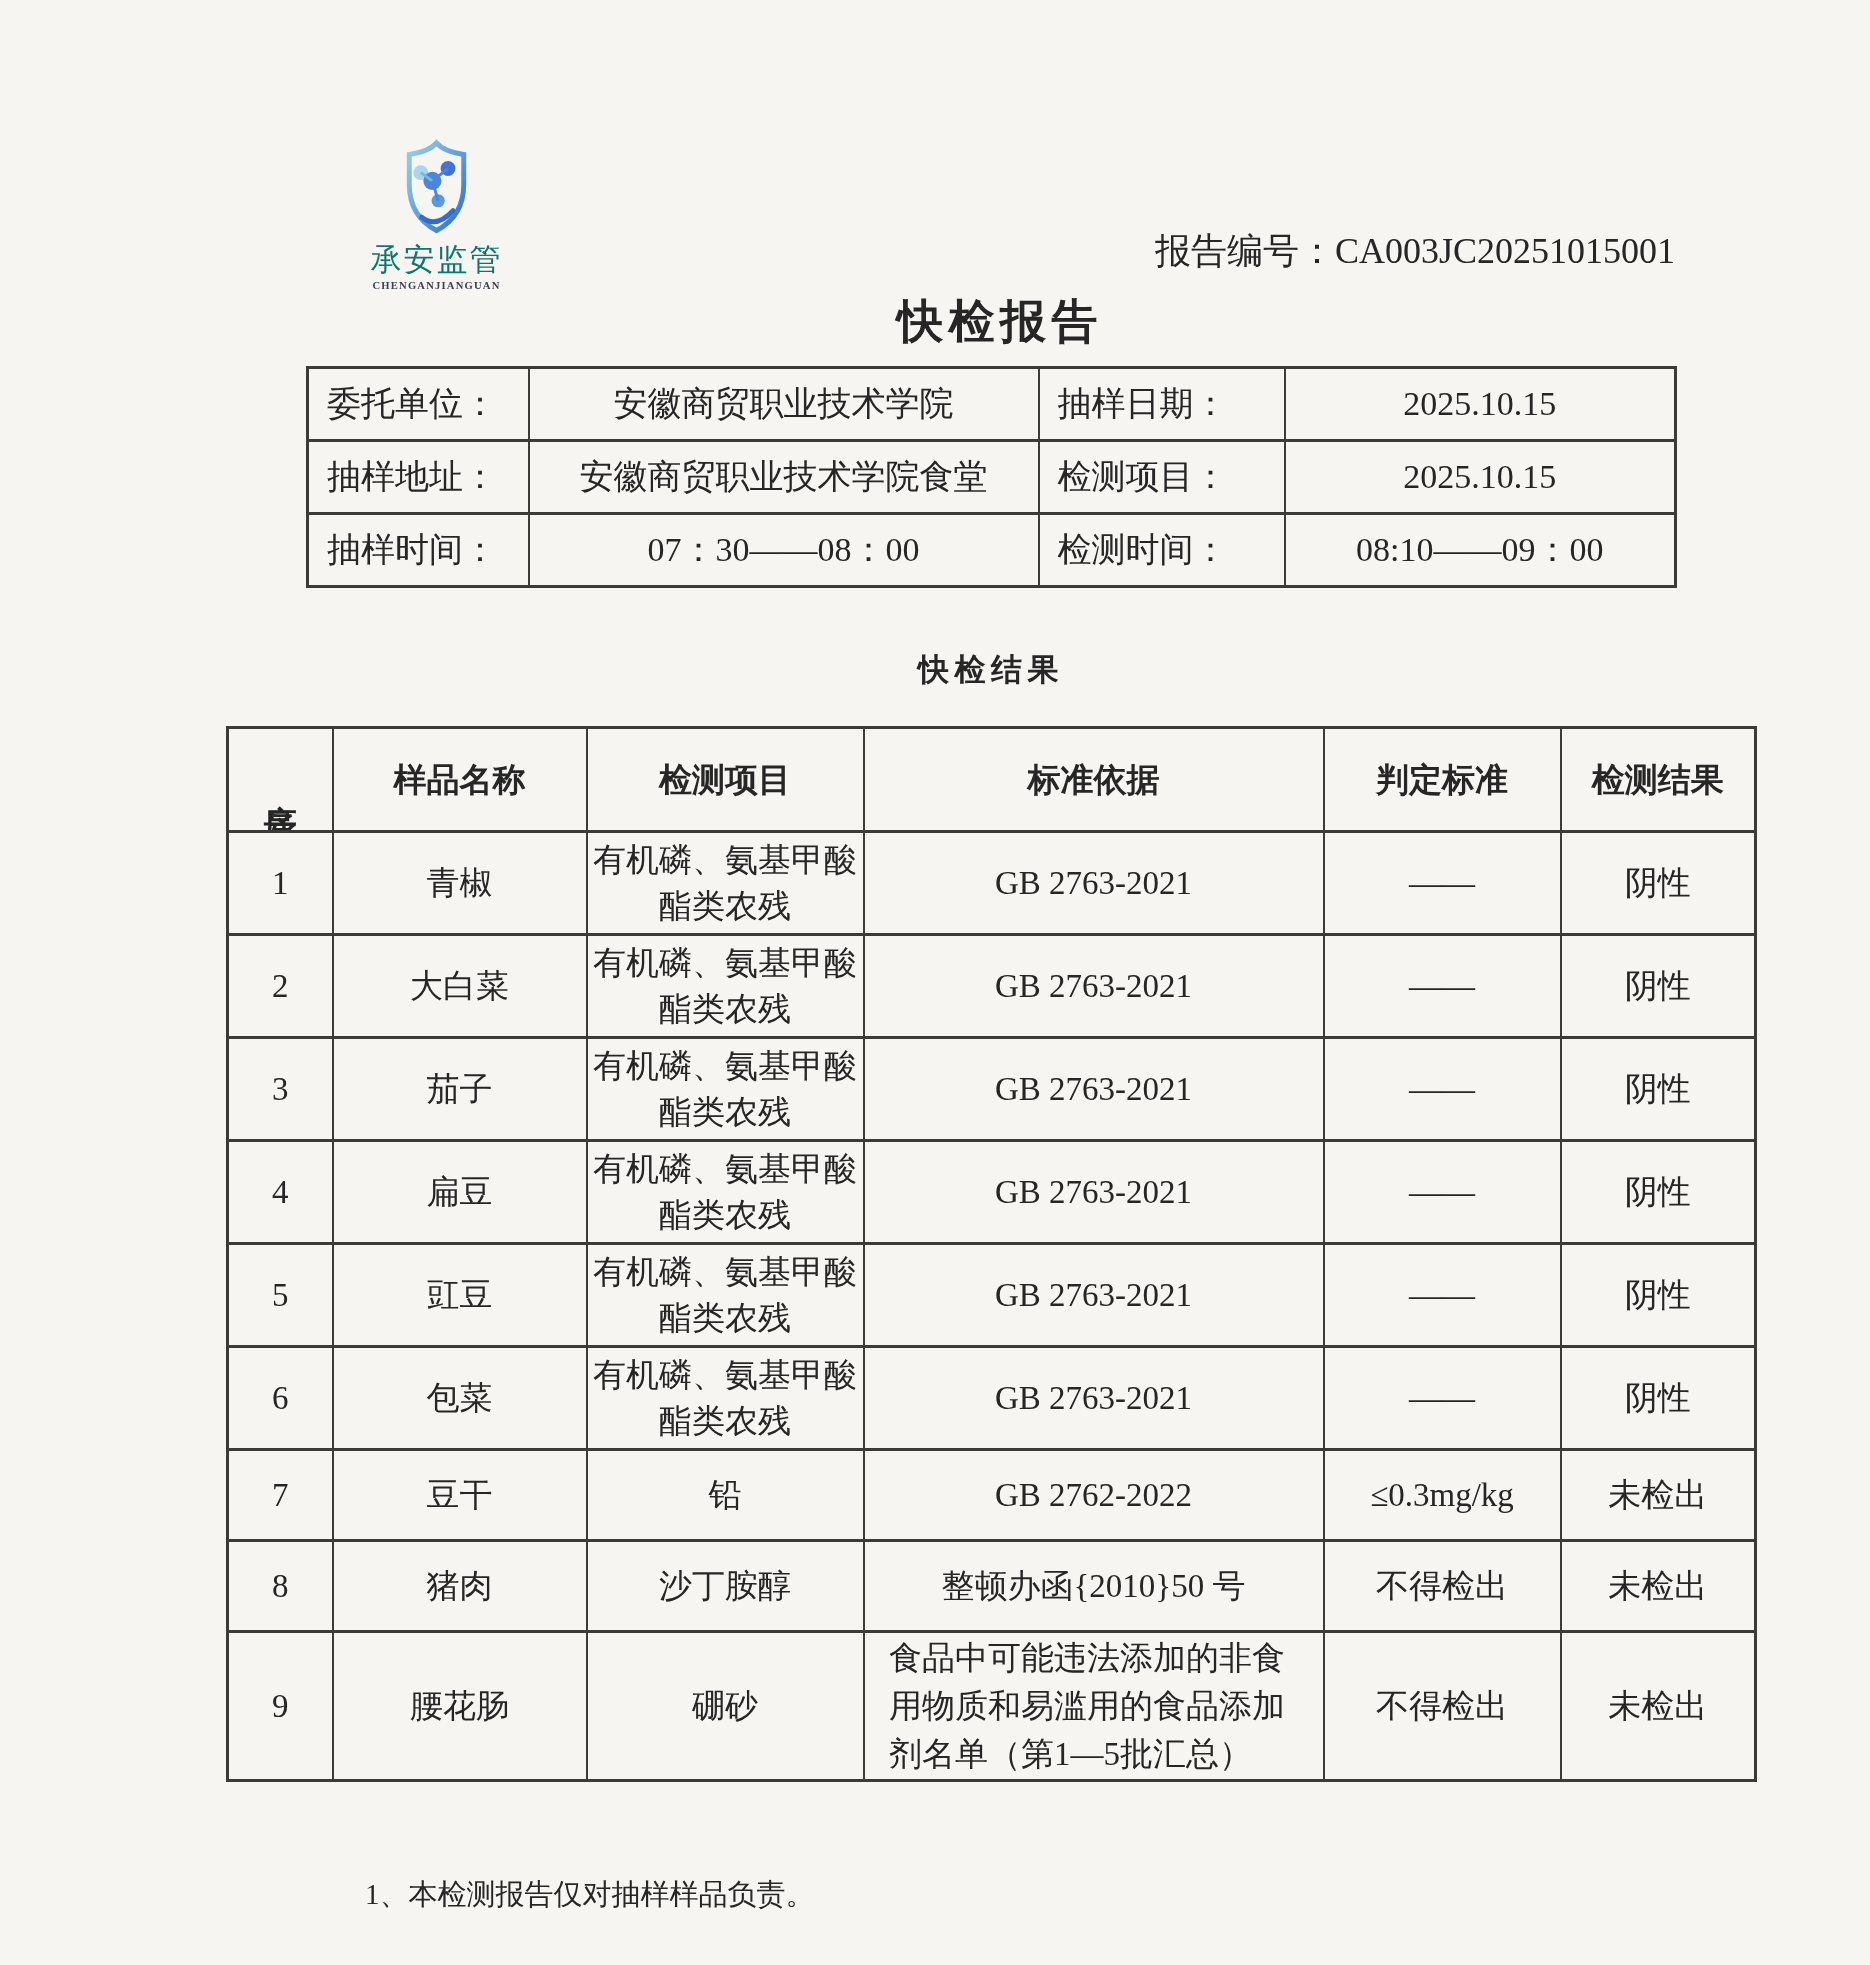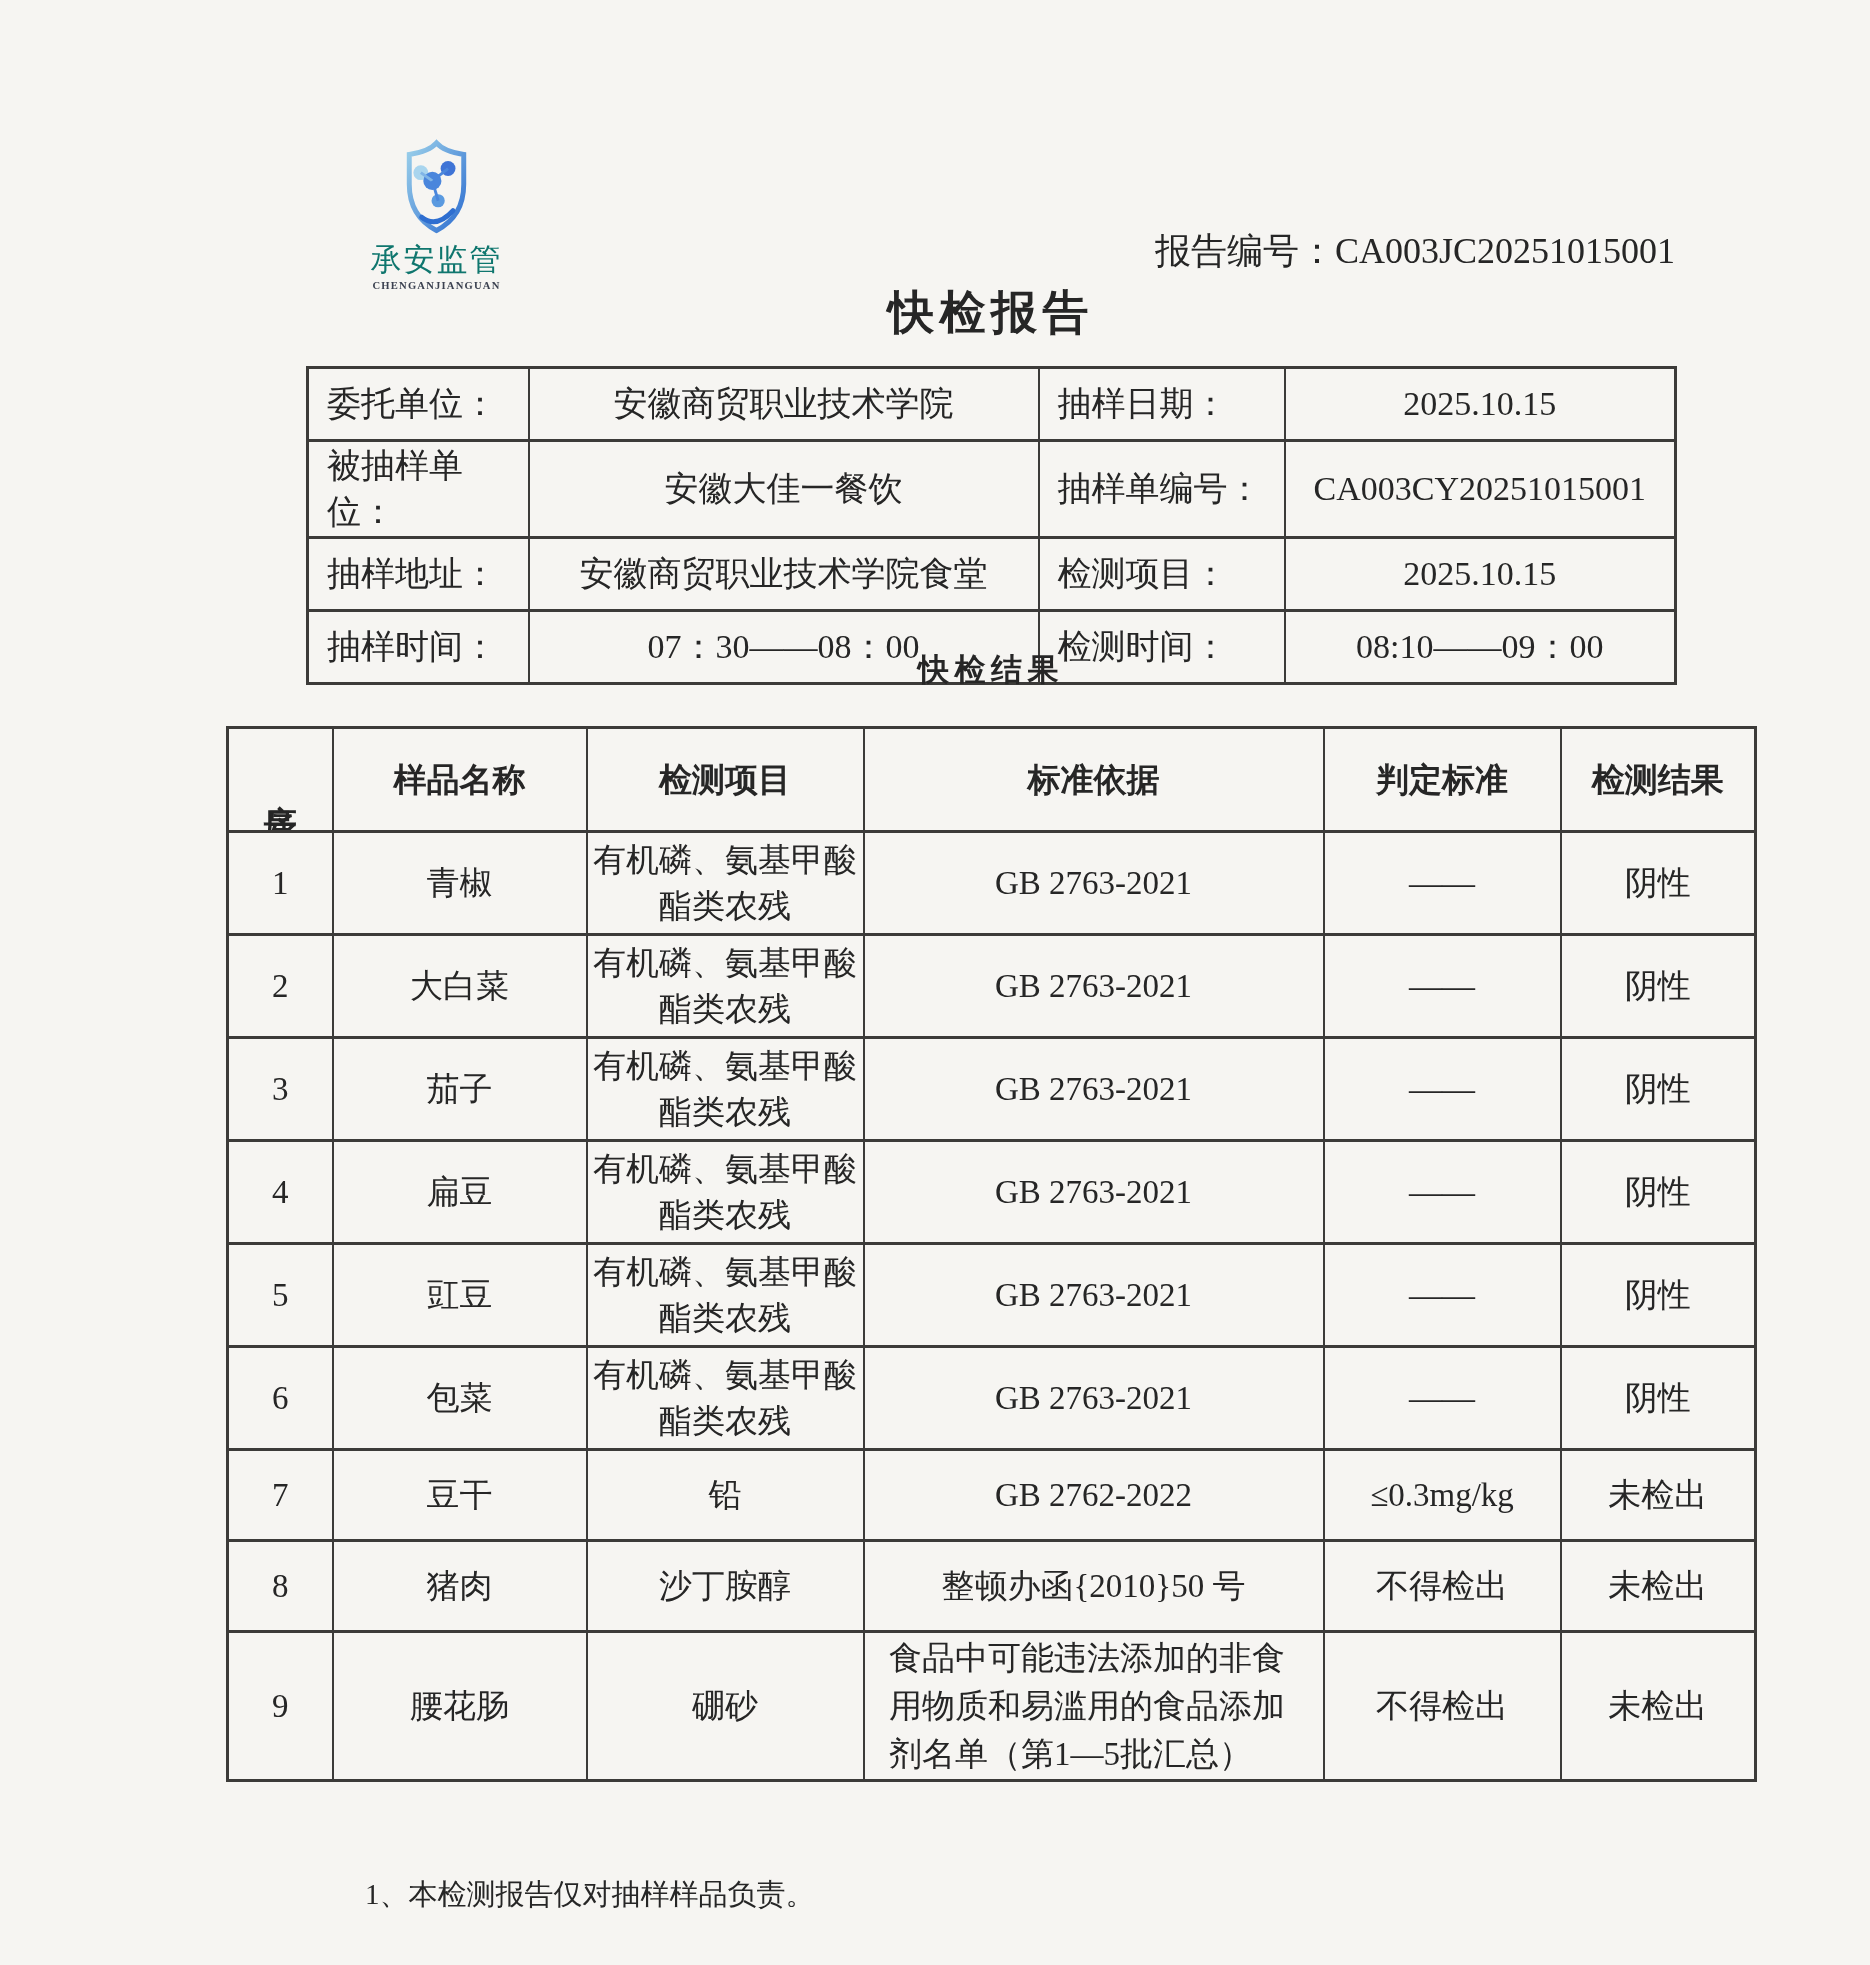--- a/index.html
+++ b/index.html
@@ -12,21 +12,21 @@
 
   
   .logo { left:366px; top:138px; width:141px; text-align:center; }
   .logo svg { display:block; margin:0 auto; }
   .logo-cn { font-size:31px; font-weight:normal; color:#0f766e; letter-spacing:2px; line-height:36px; }
   .logo-en { font-size:10.6px; font-weight:bold; color:#3b4150; letter-spacing:1.2px; line-height:15.7px; }
 
   
   .report-no { left:1155px; top:227px; font-size:36px; white-space:nowrap; }
   .doc-title { left:303px; top:282px; width:1376px; text-align:center;
-               font-size:46px; font-weight:bold; letter-spacing:5.5px; margin:0; }
+               font-size:46px; font-weight:bold; letter-spacing:5.5px; margin:9px; }
   .sec-title { left:303px; top:649px; width:1376px; text-align:center;
                font-size:31px; font-weight:bold; letter-spacing:5.5px; margin:0; }
 
   
   table { border-collapse:collapse; table-layout:fixed; }
   .info-table { left:306px; top:366px; width:1369px; font-size:34px; }
   .info-table td { border:2px solid #3c3b39; border-top-width:3.1px; border-bottom-width:3.1px;
                    height:68px; vertical-align:middle; overflow:hidden; }
   .info-table { border:3.5px solid #3c3b39; }
   .cell-label { text-align:left; padding-left:18px; }
@@ -91,26 +91,20 @@
         <col style="width:391px">
       </colgroup>
     <tbody>
         <tr>
       <td class="cell-label">委托单位：</td>
       <td class="cell-value">安徽商贸职业技术学院</td>
       <td class="cell-label">抽样日期：</td>
       <td class="cell-value">2025.10.15</td>
     </tr>
     <tr>
-      <td class="cell-label">被抽样单位：</td>
-      <td class="cell-value">安徽大佳一餐饮</td>
-      <td class="cell-label">抽样单编号：</td>
-      <td class="cell-value">CA003CY20251015001</td>
-    </tr>
-    <tr>
       <td class="cell-label">抽样地址：</td>
       <td class="cell-value">安徽商贸职业技术学院食堂</td>
       <td class="cell-label">检测项目：</td>
       <td class="cell-value">2025.10.15</td>
     </tr>
     <tr>
       <td class="cell-label">抽样时间：</td>
       <td class="cell-value">07：30——08：00</td>
       <td class="cell-label">检测时间：</td>
       <td class="cell-value">08:10——09：00</td>

